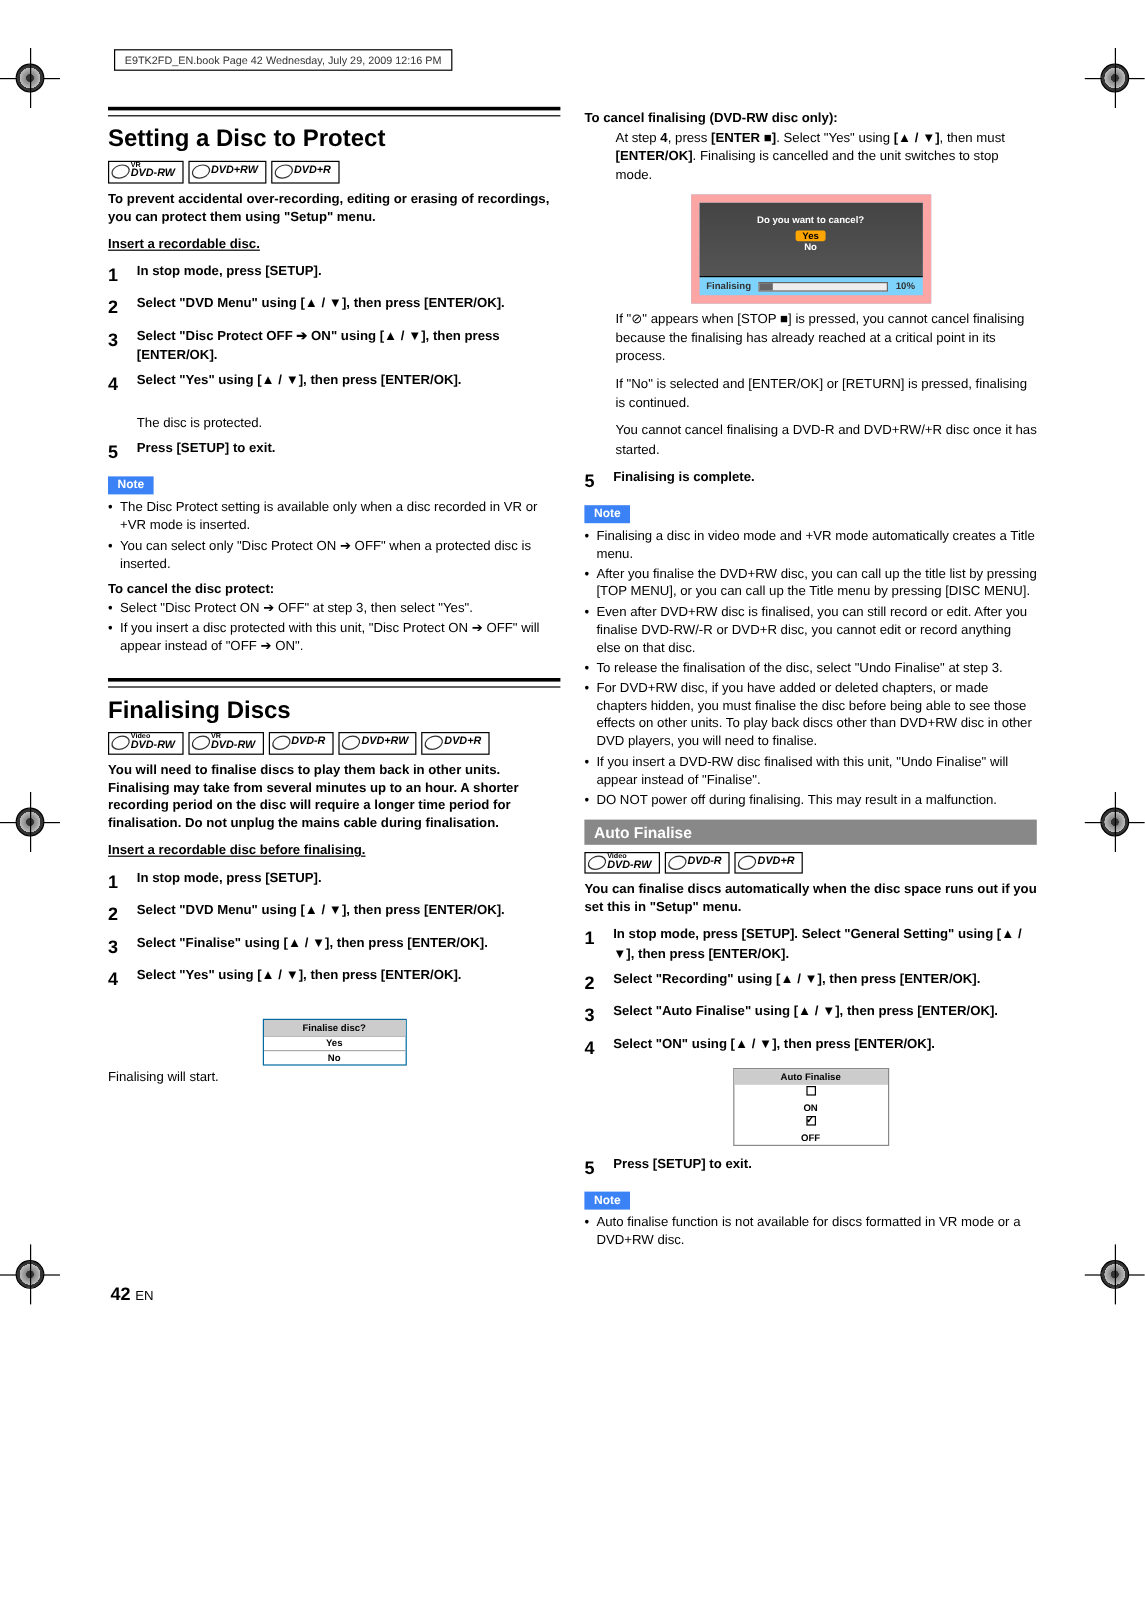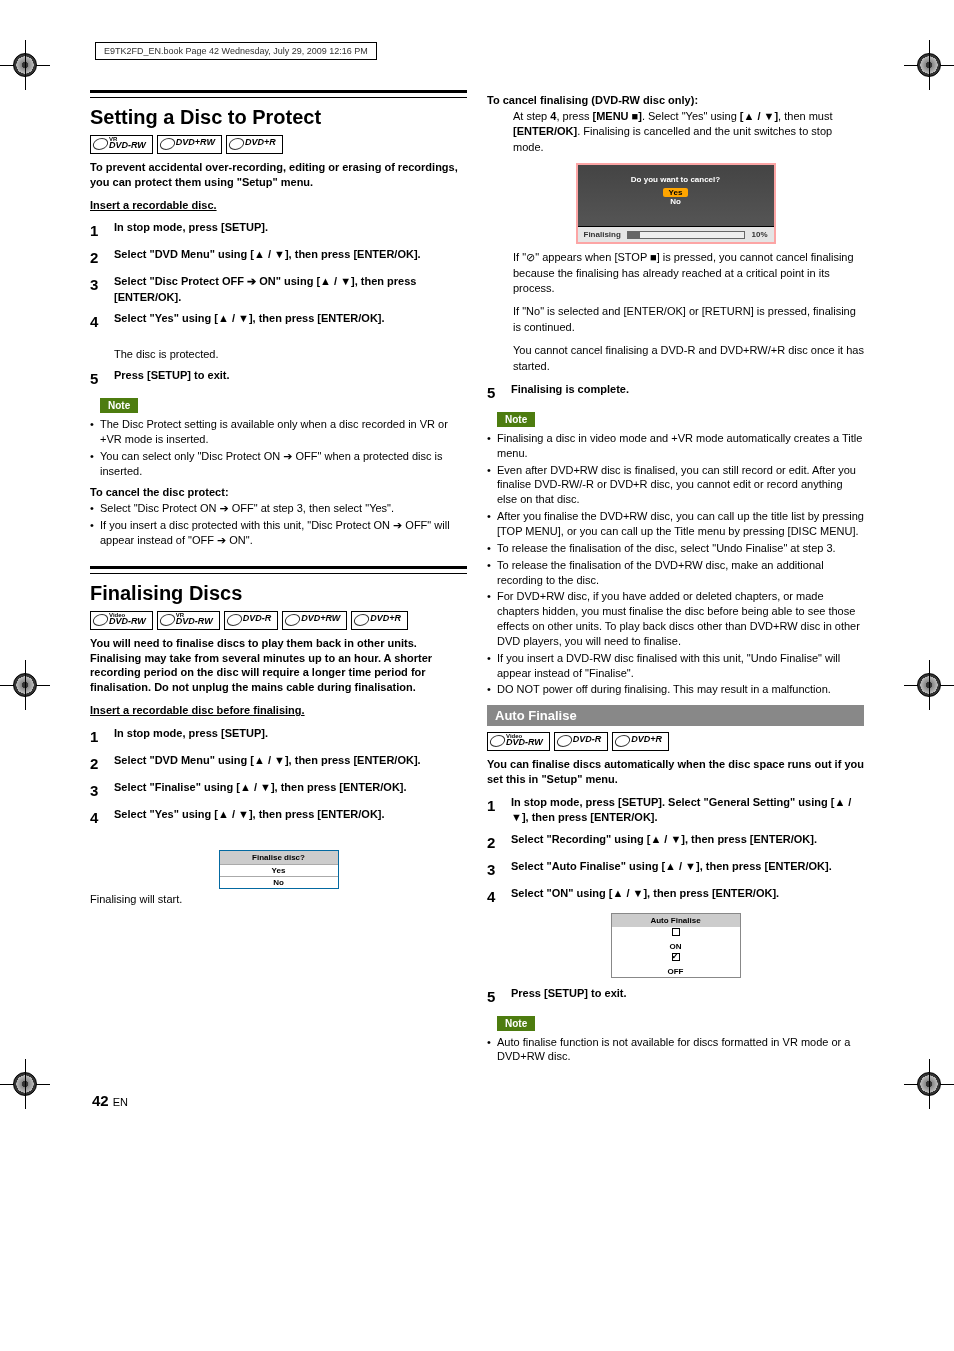--- a/index.html
+++ b/index.html
@@ -22,32 +22,32 @@
   }
   .badge::before { content: ""; position: absolute; left: 2px; top: 2px; width: 13px; height: 10px; border: 1px solid #333; border-radius: 50%; transform: skewX(-15deg); }
   .badge sup { font-size: 6px; display: block; line-height: 0.5; font-style: normal;}
   .intro { font-size: 11px; line-height: 1.35; margin-bottom: 8px; font-weight: bold; }
   .bold { font-weight: bold; text-decoration: underline; }
   .step { display: flex; gap: 10px; margin-bottom: 6px; font-size: 11px; line-height: 1.4; }
   .step-num { font-weight: bold; font-size: 15px; width: 14px; flex-shrink: 0; }
   .step-body { flex: 1; }
   .step-body .main { font-weight: bold; }
   .step-body .sub { font-weight: normal; margin-top: 20px; }
-  .note-box { display: inline-block; background: #4d7c0f; color: #fff; font-size: 10px; font-weight: bold; padding: 2px 8px; margin-bottom: 4px; margin-left: 10px; }
+  .note-box { display: inline-block; background: #3b82f6; color: #fff; font-size: 10px; font-weight: bold; padding: 2px 8px; margin-bottom: 4px; }
   .bullets { font-size: 11px; line-height: 1.35; margin-bottom: 8px; }
   .bullets li { list-style: none; position: relative; padding-left: 10px; margin-bottom: 2px; }
   .bullets li::before { content: "•"; position: absolute; left: 0; }
   .sub-head { font-size: 11px; font-weight: bold; margin-top: 4px; margin-bottom: 3px; }
   .section-bar { background: #888; color: #fff; font-size: 13px; font-weight: bold; padding: 3px 8px; margin: 8px 0 6px 0; }
   .dialog-box { border: 1px solid #0369a1; font-size: 9px; margin: 22px auto 4px auto; }
   .dialog-box-small { width: 120px; }
   .dialog-box .title { background: #ccc; text-align: center; font-weight: bold; padding: 2px; font-size: 8px; }
   .dialog-box .opt { text-align: center; padding: 1px; font-weight: bold; border-top: 1px solid #aaa; font-size: 8px; }
   .caption { font-size: 11px; margin-bottom: 8px; }
-  .screen { width: 200px; margin: 6px auto; border: 2px solid #fca5a5; background: #e5e5e5; font-size: 8px; }
+  .screen { width: 200px; margin: 6px auto; border: 7px solid #fca5a5; background: #7dd3fc; font-size: 8px; }
   .screen-dark { background: linear-gradient(#444,#555); color: #fff; text-align: center; padding: 10px 0 20px 0; font-weight: bold; }
   .screen-dark .q { margin-bottom: 4px; }
   .screen-dark .sel { display:inline-block; background:#ffa500; color:#000; padding:0 6px; border-radius:2px;}
   .screen-bottom { display:flex; justify-content:space-between; align-items:center; padding:3px 6px; color:#333; font-weight:bold; border-top:1px solid #000;}
   .prog { height:8px; flex:1; margin:0 6px; border:1px solid #666; position:relative; background:#eee;}
   .prog::before { content:""; position:absolute; left:0; top:0; bottom:0; width:10%; background:#666;}
   .auto-box { width: 130px; margin: 4px auto 8px auto; border:1px solid #888; font-size:8px;}
   .auto-box .t { background:#ccc; text-align:center; font-weight:bold; padding:2px;}
   .auto-box .row { display:flex; align-items:center; gap:6px; padding:1px 6px; font-weight:bold;flex-direction:column;}
   .auto-box .chk { width:8px; height:8px; border:1px solid #000; display:inline-block; position:relative;}
@@ -187,21 +187,21 @@
       <div class="title">Finalise disc?</div>
       <div class="opt">Yes</div>
       <div class="opt">No</div>
     </div>
     <p class="caption">Finalising will start.</p>
   </div>
 
   <div class="col">
     <p class="sub-head">To cancel finalising (DVD-RW disc only):</p>
     <div class="indent-block">
-      <span>At step </span><b>4</b><span>, press </span><b>[MENU ■]</b><span>. Select "Yes" using </span><b>[▲ / ▼]</b><span>, then must </span><b>[ENTER/OK]</b><span>. Finalising is cancelled and the unit switches to stop mode.</span>
+      <span>At step </span><b>4</b><span>, press </span><b>[ENTER ■]</b><span>. Select "Yes" using </span><b>[▲ / ▼]</b><span>, then must </span><b>[ENTER/OK]</b><span>. Finalising is cancelled and the unit switches to stop mode.</span>
     </div>
     <div class="screen">
       <div class="screen-dark">
         <div class="q">Do you want to cancel?</div>
         <div class="sel">Yes</div>
         <div>No</div>
       </div>
       <div class="screen-bottom">
         <span>Finalising</span>
         <span class="prog"></span>
@@ -213,24 +213,23 @@
     <div class="indent-block">You cannot cancel finalising a DVD-R and DVD+RW/+R disc once it has started.</div>
     <div class="step">
         <div class="step-num">5</div>
         <div class="step-body">
           <div class="main">Finalising is complete.</div>
         </div>
       </div>
     <div class="note-box">Note</div>
     <ul class="bullets">
       <li>Finalising a disc in video mode and +VR mode automatically creates a Title menu.</li>
+      <li>After you finalise the DVD+RW disc, you can call up the title list by pressing [TOP MENU], or you can call up the Title menu by pressing [DISC MENU].</li>
       <li>Even after DVD+RW disc is finalised, you can still record or edit. After you finalise DVD-RW/-R or DVD+R disc, you cannot edit or record anything else on that disc.</li>
-      <li>After you finalise the DVD+RW disc, you can call up the title list by pressing [TOP MENU], or you can call up the Title menu by pressing [DISC MENU].</li>
       <li>To release the finalisation of the disc, select "Undo Finalise" at step 3.</li>
-      <li>To release the finalisation of the DVD+RW disc, make an additional recording to the disc.</li>
       <li>For DVD+RW disc, if you have added or deleted chapters, or made chapters hidden, you must finalise the disc before being able to see those effects on other units. To play back discs other than DVD+RW disc in other DVD players, you will need to finalise.</li>
       <li>If you insert a DVD-RW disc finalised with this unit, "Undo Finalise" will appear instead of "Finalise".</li>
       <li>DO NOT power off during finalising. This may result in a malfunction.</li>
     </ul>
 
     <div class="section-bar">Auto Finalise</div>
     <div class="badges">
       <span class="badge"><sup>Video</sup><span>DVD-RW</span></span>
       <span class="badge"><span>DVD-R</span></span>
       <span class="badge"><span>DVD+R</span></span>

